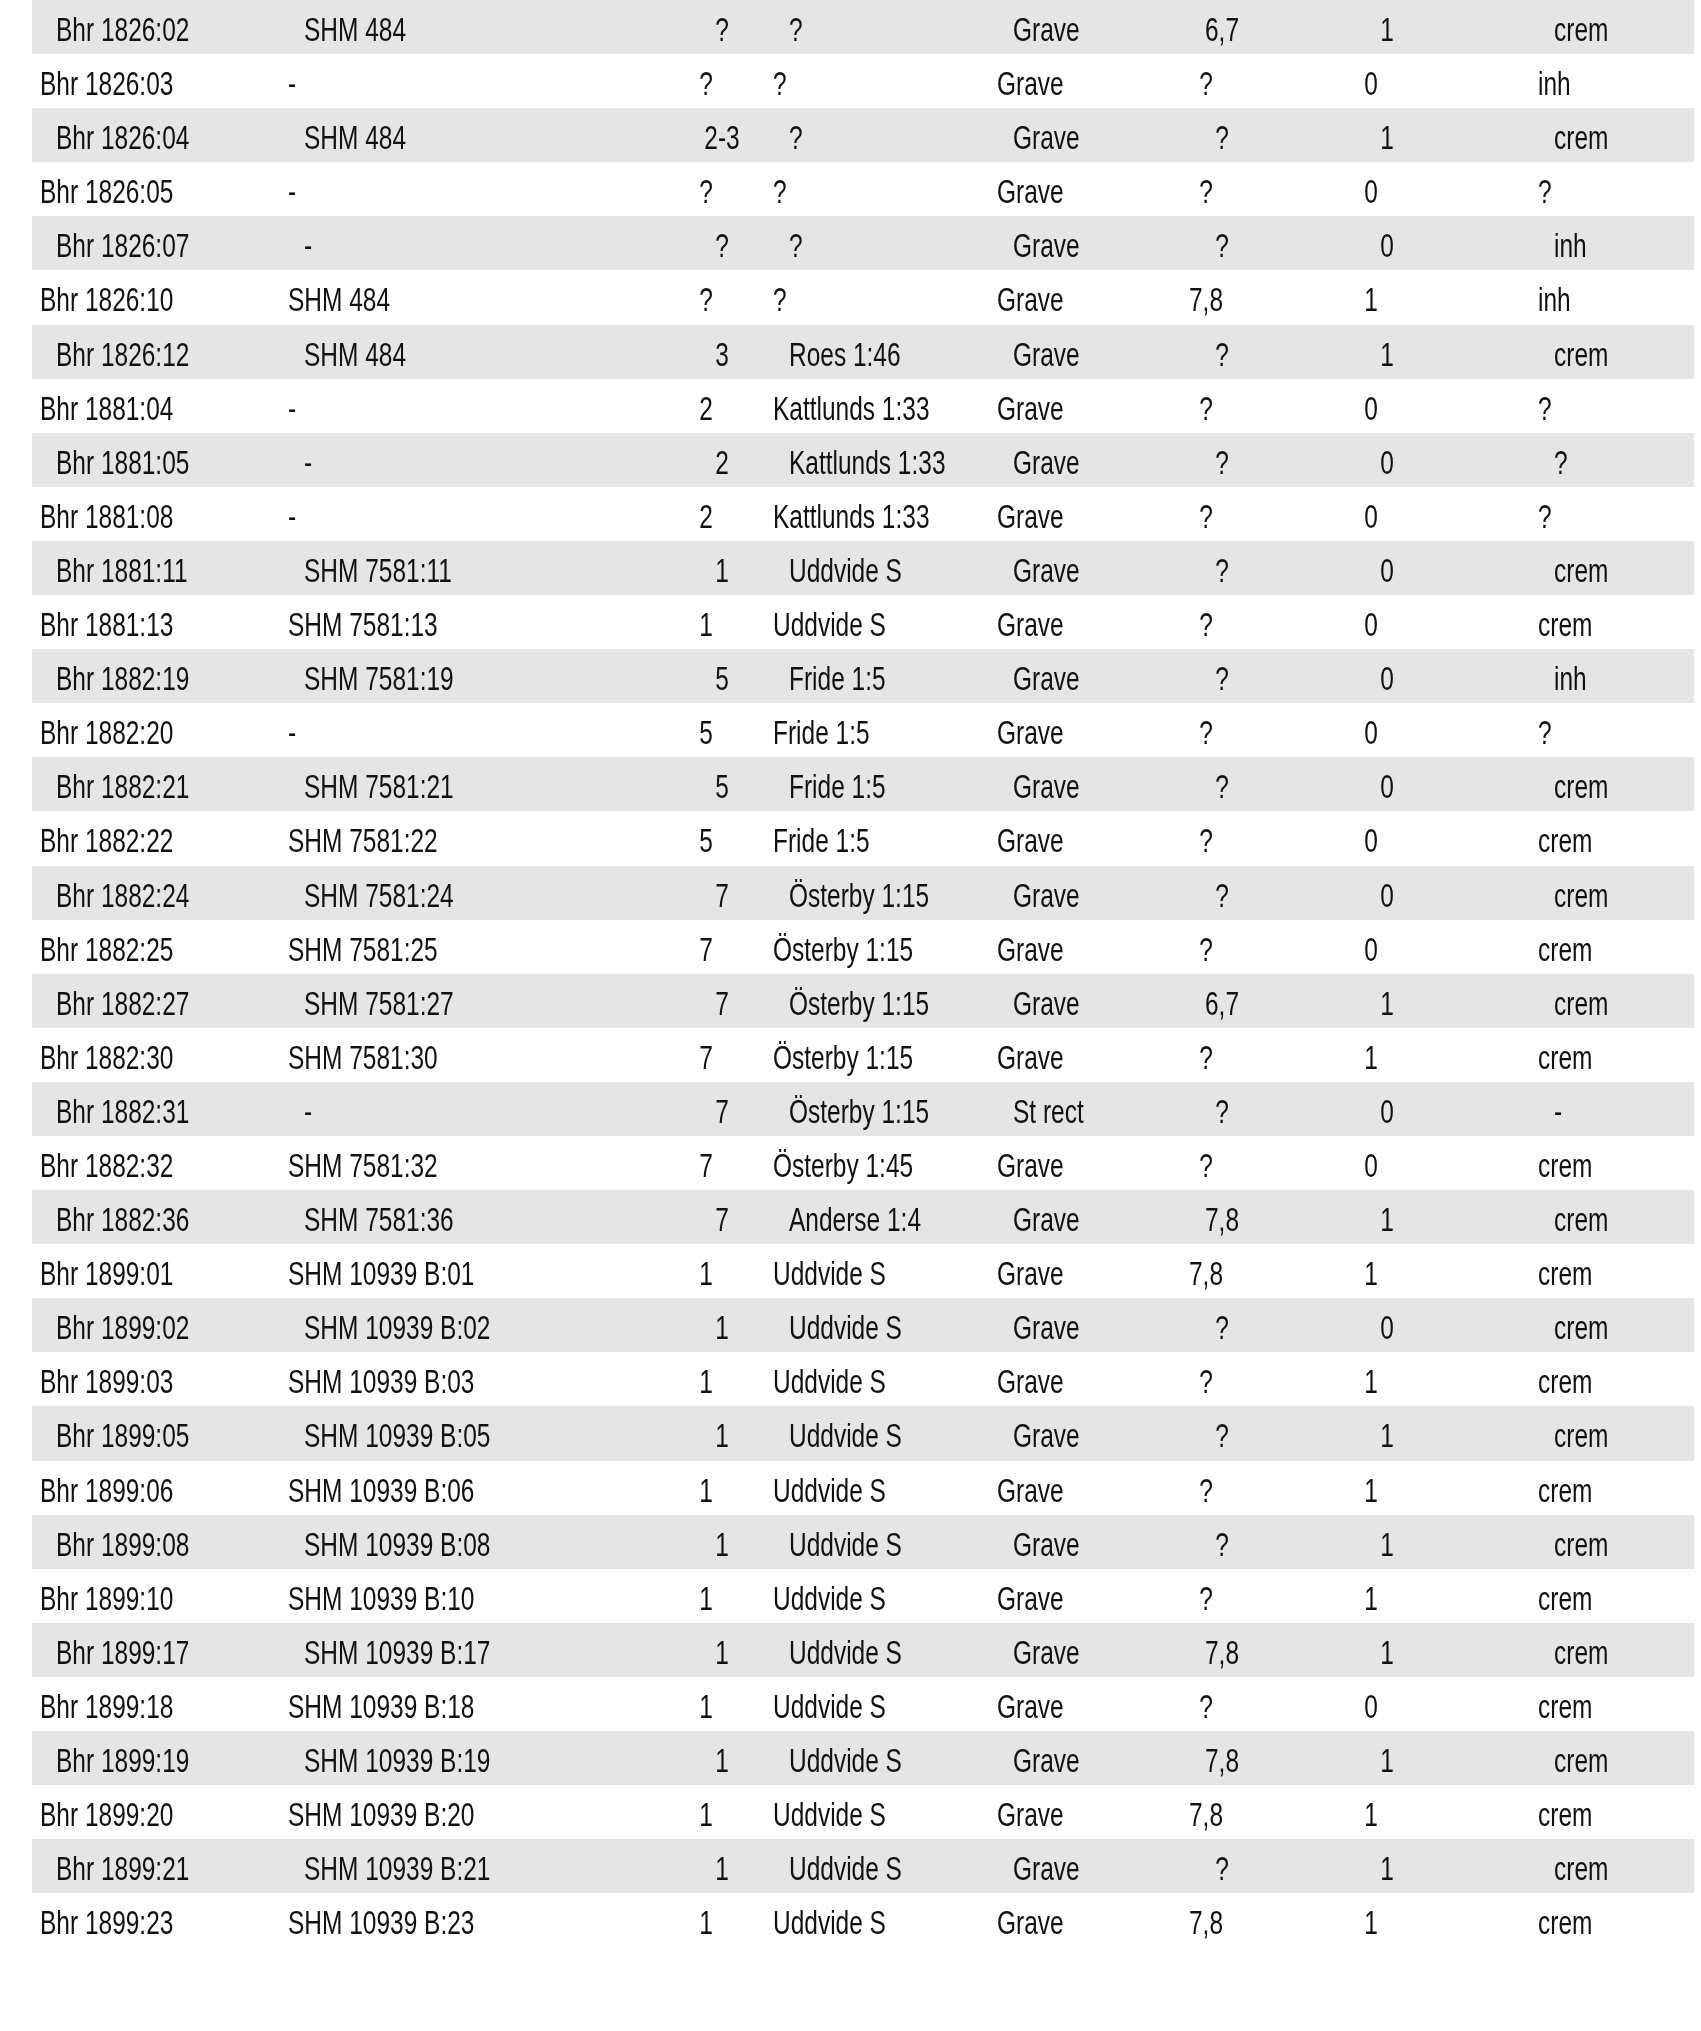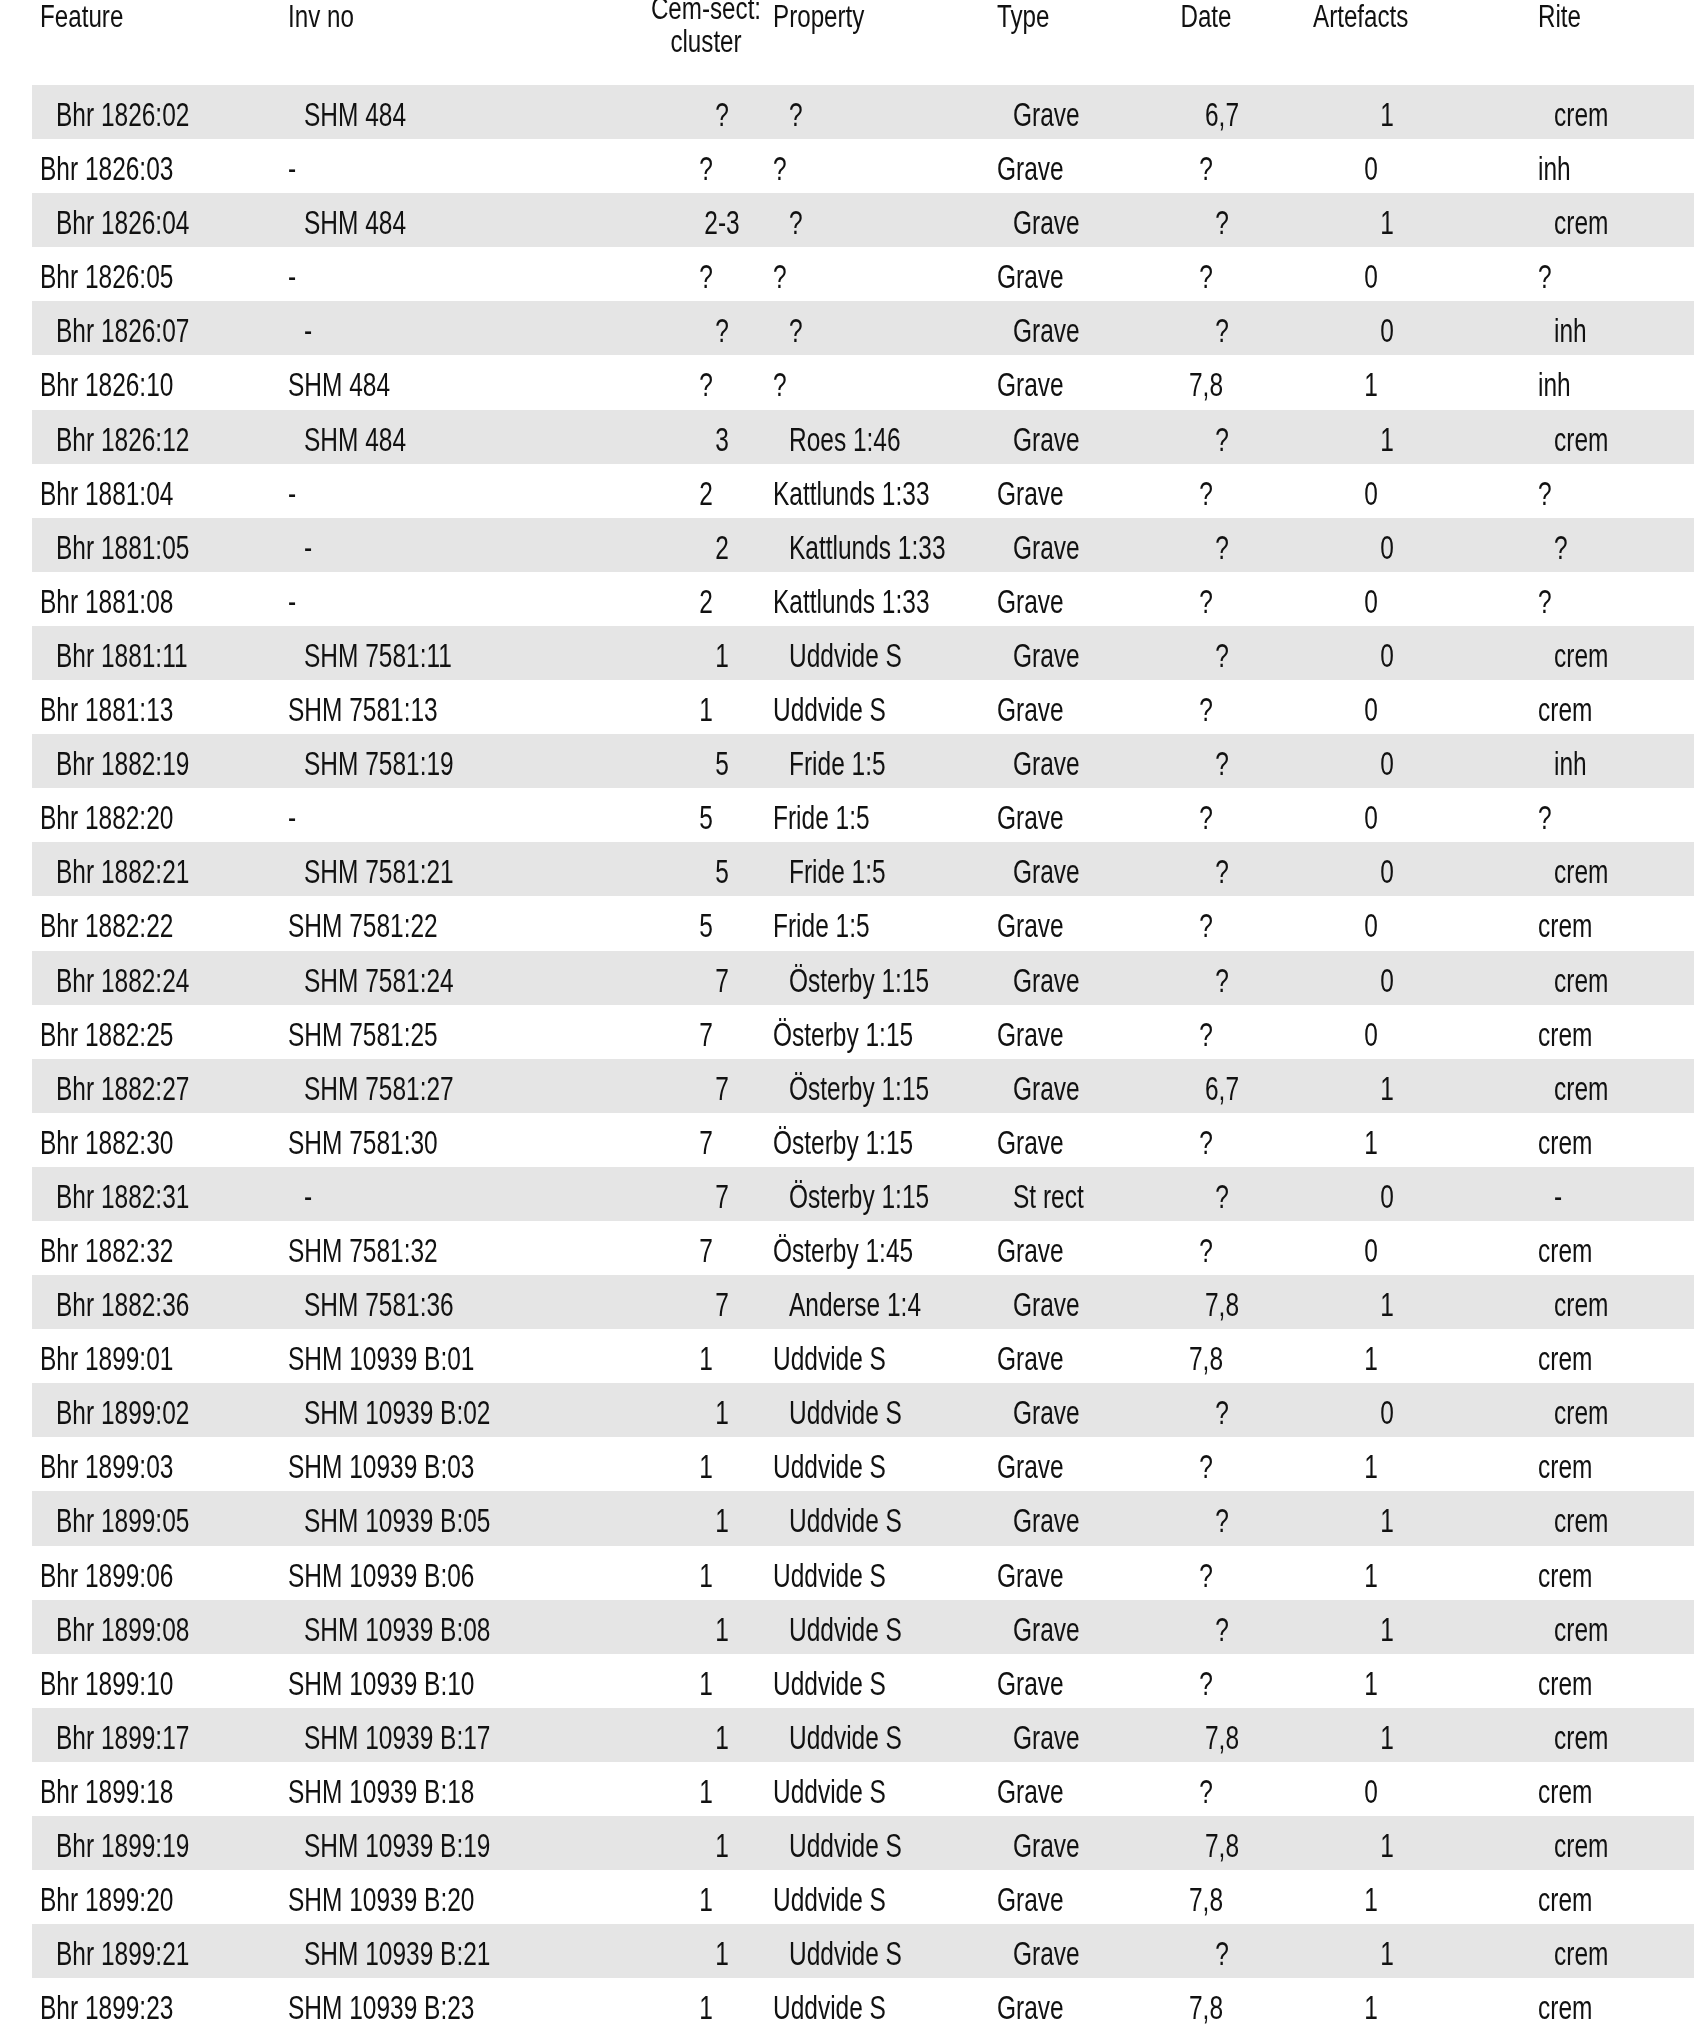--- a/index.html
+++ b/index.html
@@ -79,33 +79,20 @@
     .h-property  { left: 757px; }
     .h-type      { left: 981px; }
     .h-date      { left: 1140px; width: 100px; }
     .h-artefacts { left: 1297px; }
     .h-rite      { left: 1522px; }
   </style>
 </head>
 <body>
 
 <div class="table">
-  <div class="header">
-    <div class="hcell h-feature">Feature</div>
-    <div class="hcell h-inv">Inv no</div>
-    <div class="hcell h-cluster center two-line">
-      <div>Cem-sect:</div>
-      <div>cluster</div>
-    </div>
-    <div class="hcell h-property">Property</div>
-    <div class="hcell h-type">Type</div>
-    <div class="hcell h-date center">Date</div>
-    <div class="hcell h-artefacts">Artefacts</div>
-    <div class="hcell h-rite">Rite</div>
-  </div>
   <div id="table-body">
       <div class="row shaded">
         <div class="cell c-feature">Bhr 1826:02</div>
         <div class="cell c-inv">SHM 484</div>
         <div class="cell c-cluster center">?</div>
         <div class="cell c-property">?</div>
         <div class="cell c-type">Grave</div>
         <div class="cell c-date center">6,7</div>
         <div class="cell c-artefacts center">1</div>
         <div class="cell c-rite">crem</div>

